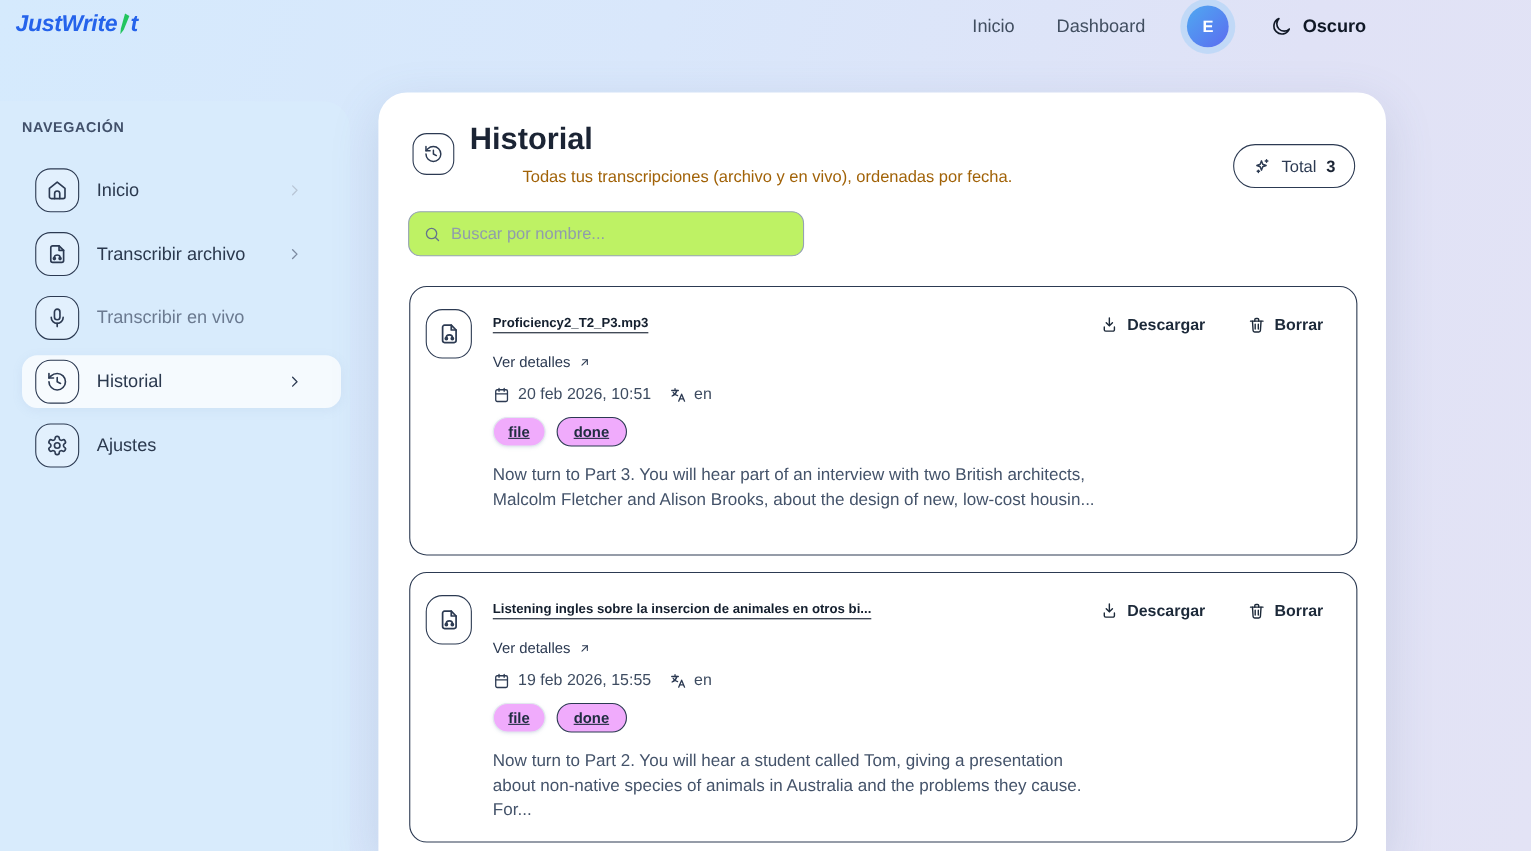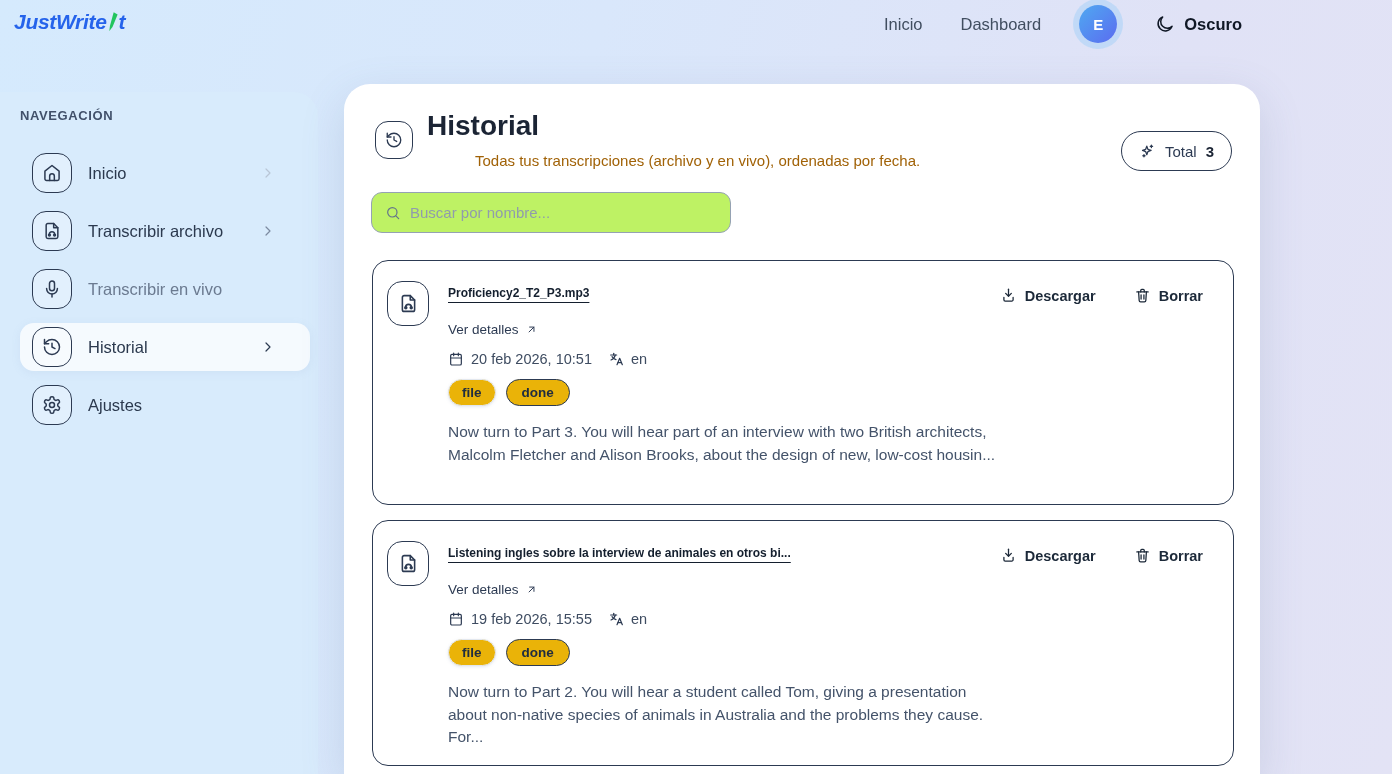--- a/index.html
+++ b/index.html
@@ -67,21 +67,21 @@
   .rec-icon { position:absolute; left:14px; top:20px; width:42px; height:45px; border:1.6px solid #2c3a52;
               border-radius:15px; display:grid; place-items:center; }
   .rec-title { position:absolute; left:75px; top:25px; font-size:12px; font-weight:700; color:#141f2e;
                text-decoration:underline; text-underline-offset:5px; text-decoration-thickness:1.4px; cursor:pointer; }
   .rec-details { position:absolute; left:75px; top:61px; display:flex; align-items:center; gap:6px;
                  font-size:13.5px; color:#2c3a52; cursor:pointer; }
   .rec-meta { position:absolute; left:75px; top:90px; display:flex; align-items:center; gap:7px;
               font-size:14.5px; color:#3e4c61; }
   .rec-meta .lang-ic { margin-left:9px; }
   .rec-tags { position:absolute; left:75px; top:118px; display:flex; align-items:center; gap:10px; }
-  .tag { font-size:13.5px; font-weight:700; color:#202d40; background:#eab308; }
+  .tag { font-size:13.5px; font-weight:700; color:#202d40; background:#f0abfc;text-decoration:underline; }
   .tag-file { padding:5px 13px; border:1px solid #e2e7ee; border-radius:14px; box-shadow:0 1px 3px rgba(150,165,190,0.25); }
   .tag-done { padding:5px 15px; border:1.6px solid #2c3a52; border-radius:16px; }
   .rec-excerpt { position:absolute; left:75px; top:160px; width:548px; font-size:15.5px; line-height:1.46; color:#44536a; }
   .rec-actions { position:absolute; right:30px; top:26px; display:flex; align-items:center; gap:38px; }
   .act-btn { display:flex; align-items:center; gap:8px; background:none; border:none; cursor:pointer;
              font-family:inherit; font-size:14.5px; font-weight:700; color:#1c2939; }
 </style>
 </head>
 <body>
 
@@ -280,21 +280,21 @@
   <section class="card card-2">
     <span class="rec-icon">
       <svg class="ic" width="21" height="21" viewBox="0 0 24 24">
         <path d="M14 3H7a2 2 0 0 0-2 2v14a2 2 0 0 0 2 2h10a2 2 0 0 0 2-2V8z"></path>
         <path d="M14 3v5h5"></path>
         <path d="M8.7 16.3a3.3 3.3 0 0 1 6.6 0"></path>
         <circle cx="8.9" cy="16.9" r="1.1"></circle>
           <circle cx="15.1" cy="16.9" r="1.1"></circle>
       </svg>
     </span>
-    <a class="rec-title">Listening ingles sobre la interview de animales en otros bi...</a>
+    <a class="rec-title">Listening ingles sobre la insercion de animales en otros bi...</a>
     <a class="rec-details">
       <span>Ver detalles</span>
       <svg class="ic" width="13" height="13" viewBox="0 0 24 24">
         <path d="M7.5 16.5 16.5 7.5"></path>
           <path d="M8.5 7.5h8v8"></path>
       </svg>
     </a>
     <div class="rec-meta">
       <svg class="ic" width="16" height="16" viewBox="0 0 24 24">
         <rect x="4" y="5" width="16" height="16" rx="2"></rect>

